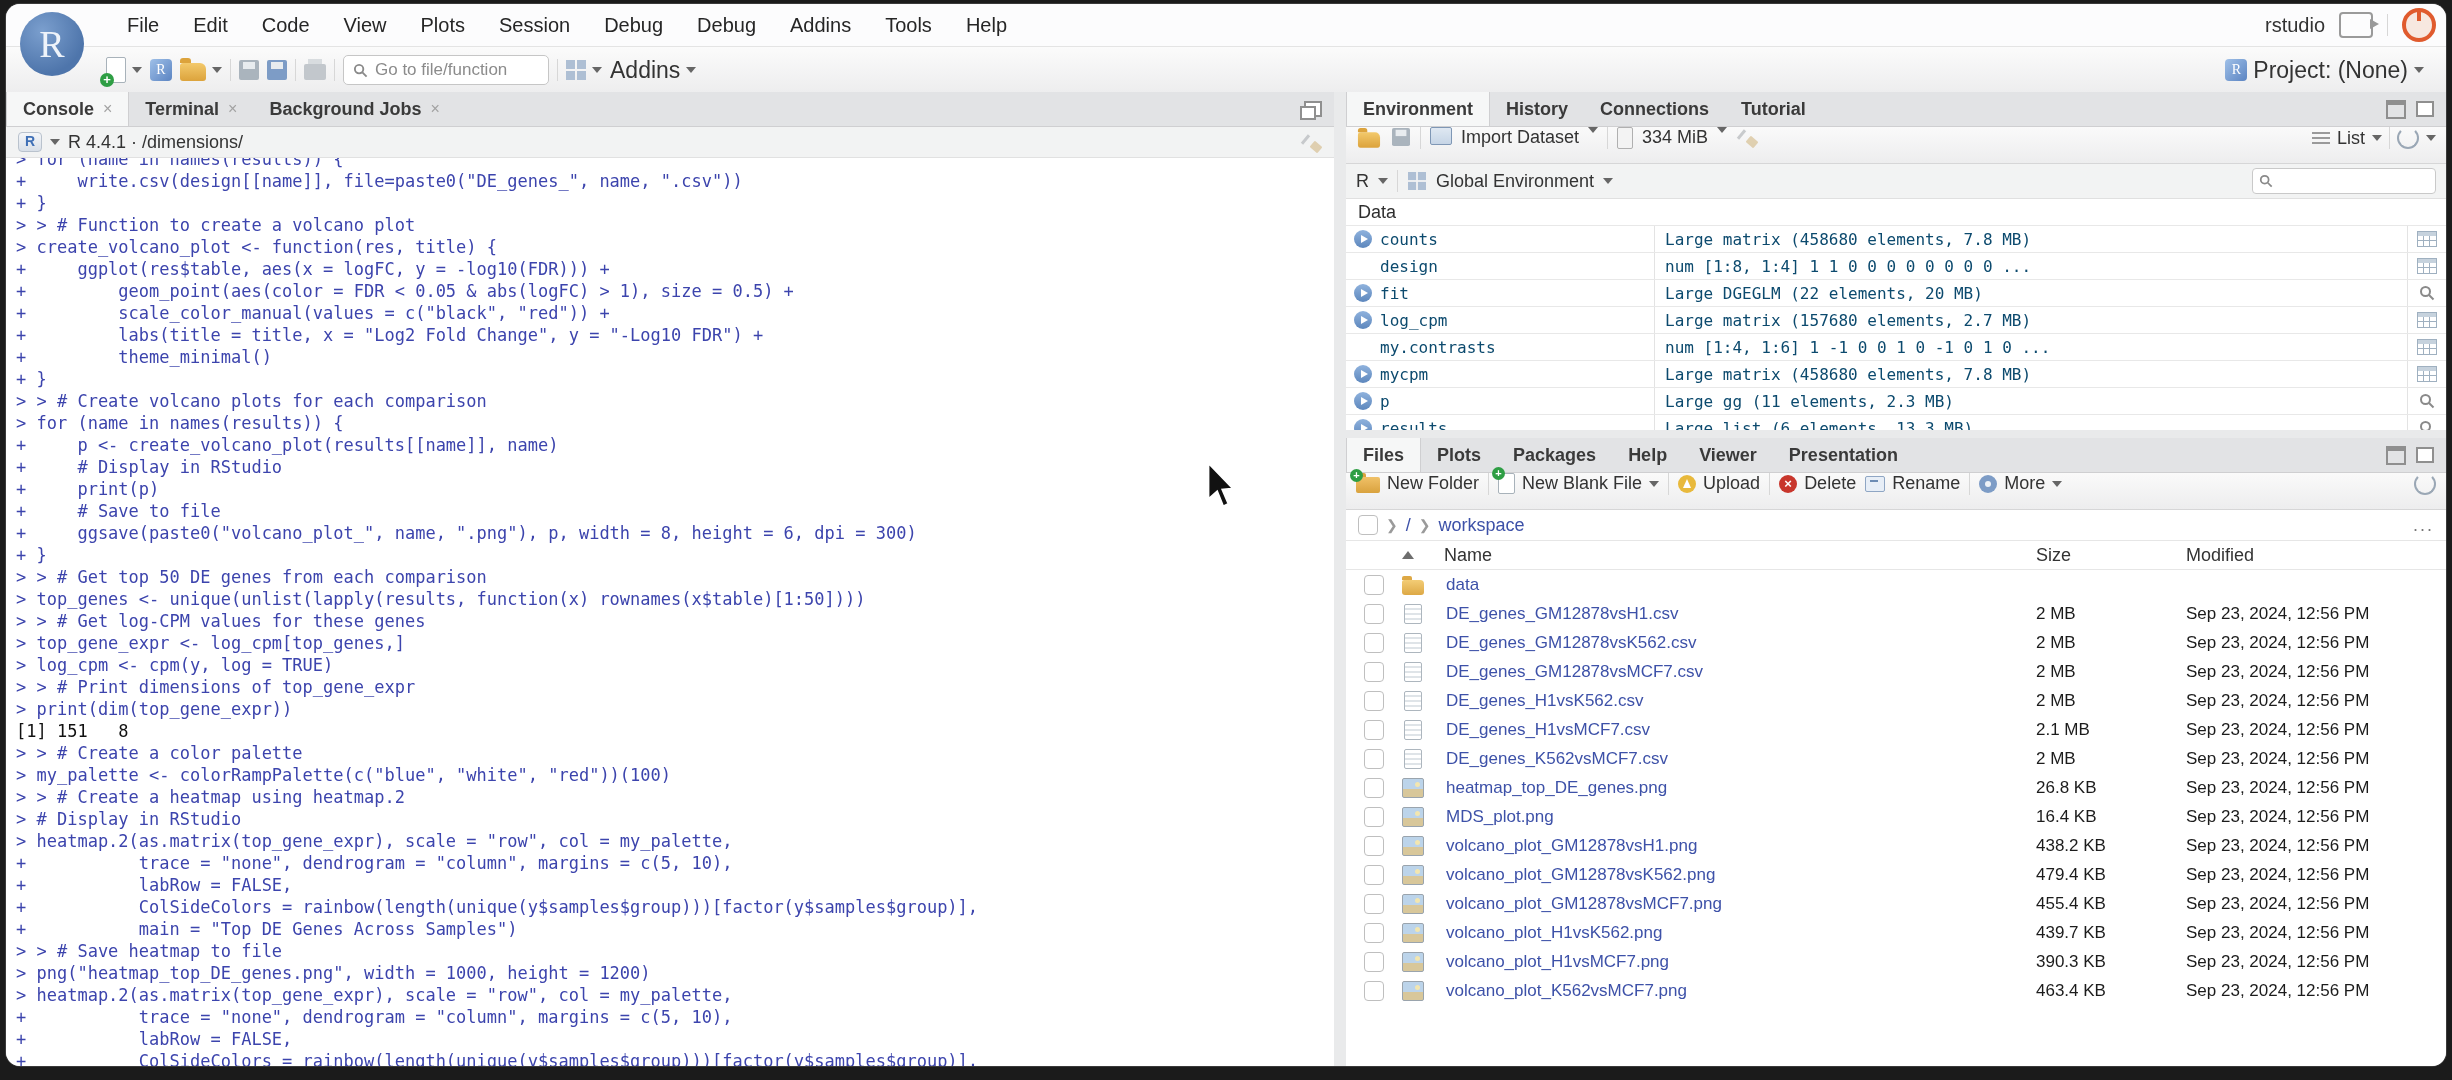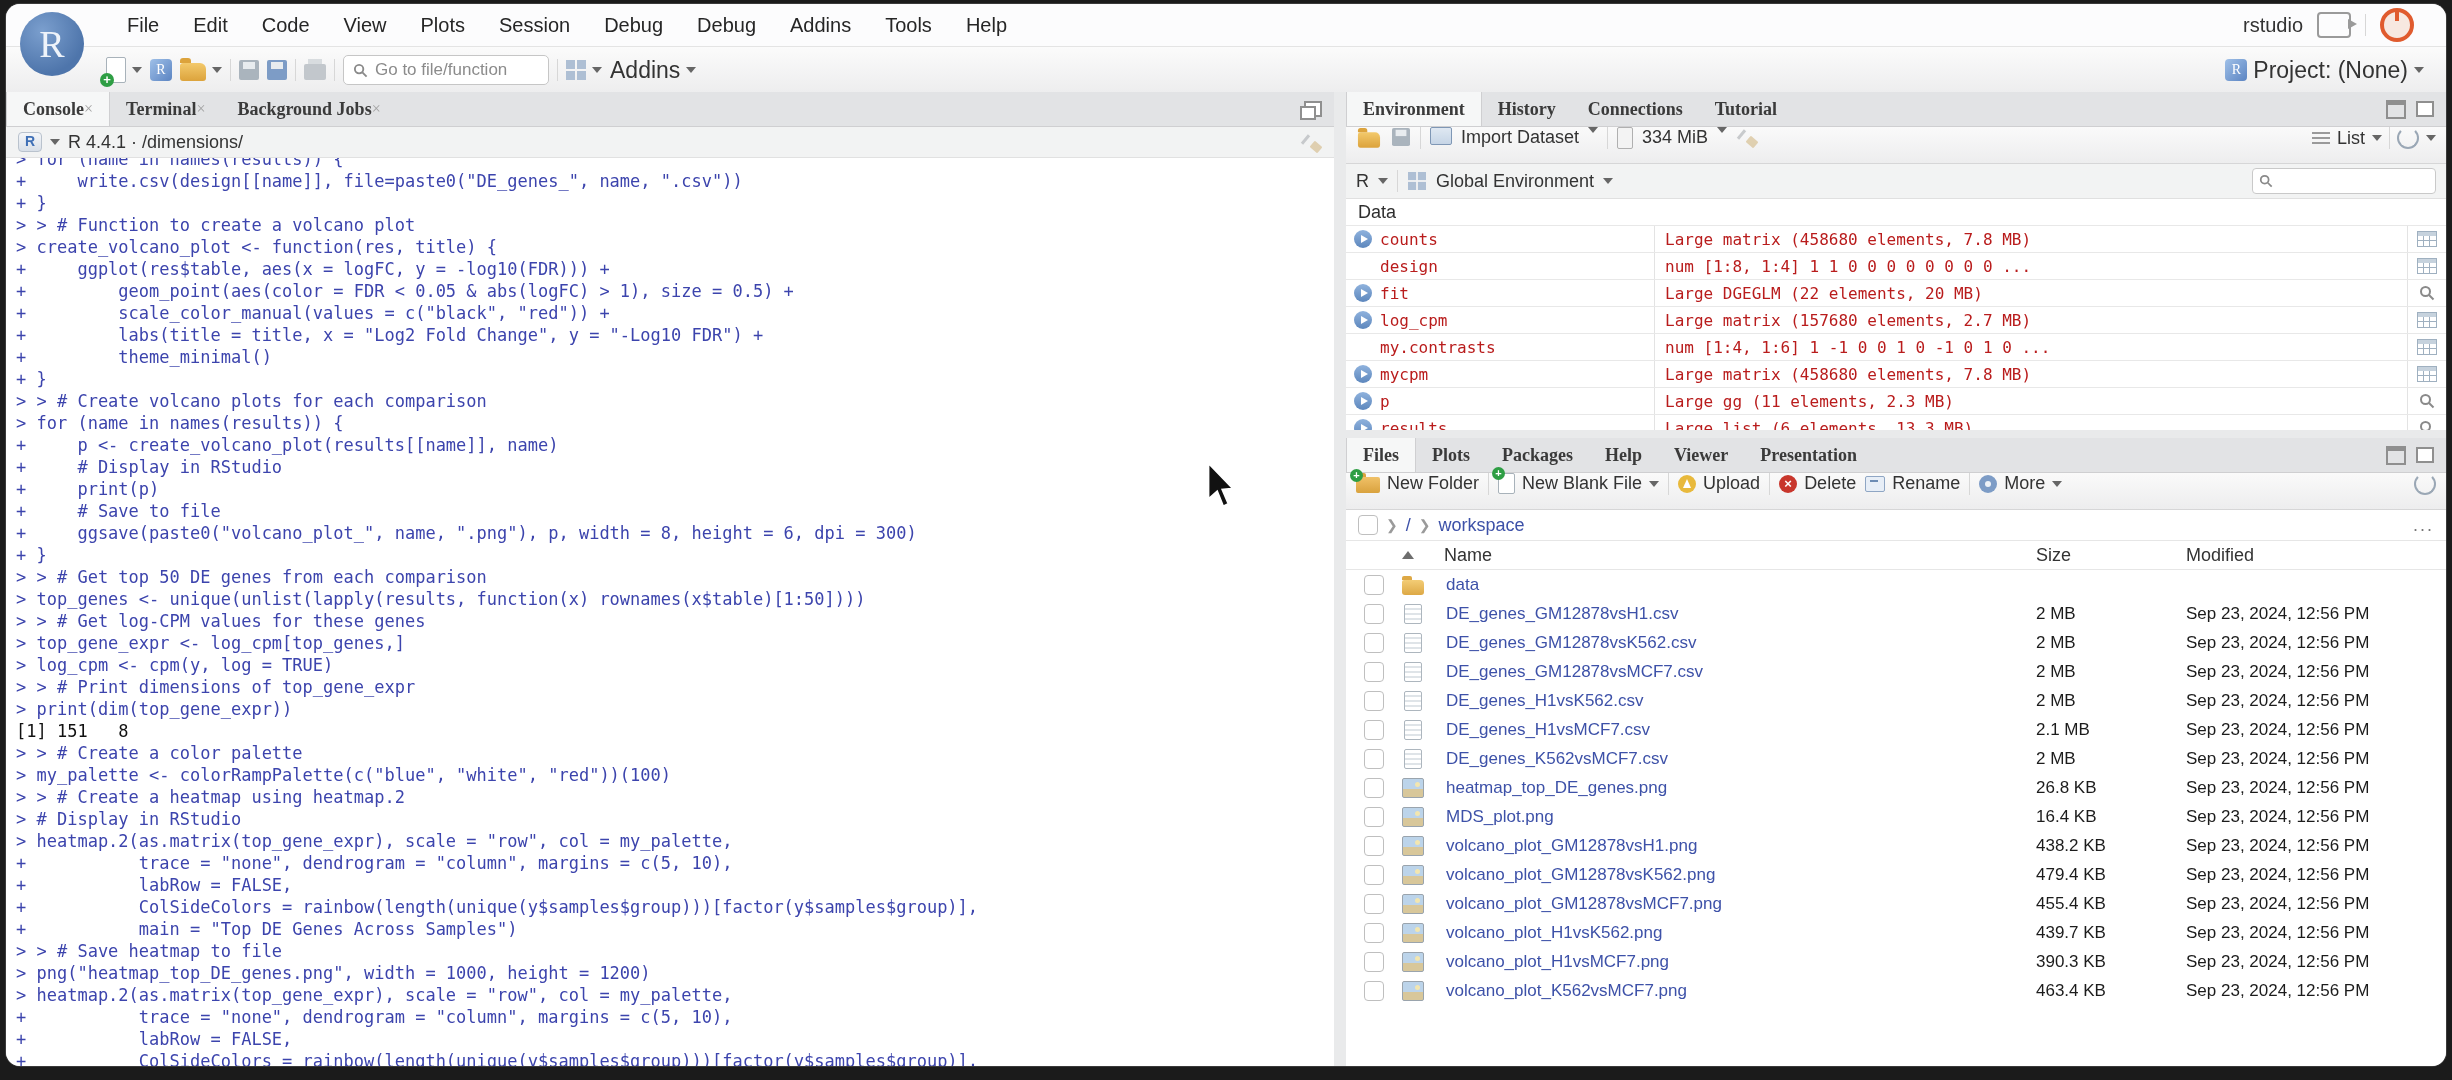--- a/index.html
+++ b/index.html
@@ -5,21 +5,21 @@
   html,body{margin:0;padding:0;}
   body{width:2452px;height:1080px;overflow:hidden;background:#1b1b1b;font-family:"Liberation Sans",sans-serif;position:relative;}
   .window{position:absolute;left:6px;top:4px;width:2440px;height:1062px;background:#e9eaeb;border-radius:14px;overflow:hidden;box-shadow:0 0 0 1px #3a3a3a;}
 
   
   .menubar{height:42px;background:#fcfcfd;border-bottom:1px solid #e4e4e4;display:flex;align-items:center;padding-left:104px;position:relative;}
   .logo{position:absolute;left:14px;top:8px;width:64px;height:64px;border-radius:50%;
         background:radial-gradient(circle at 35% 30%,#7b9fce,#4e75ab 70%);z-index:9;display:flex;align-items:center;justify-content:center;
         color:#eef3fa;font-family:"Liberation Serif",serif;font-size:38px;}
   .menu-item{font-size:20px;color:#262626;padding:0 17px;cursor:default;}
-  .menubar-right{margin-left:auto;display:flex;align-items:center;gap:14px;padding-right:32px;font-size:20px;color:#333;}
+  .menubar-right{margin-left:auto;display:flex;align-items:center;gap:14px;padding-right:10px;font-size:20px;color:#333;}
   .vsep{width:1px;height:22px;background:#d7d7d7;}
   .ic-signout{width:30px;height:22px;border:2px solid #9a9a9a;border-radius:4px;position:relative;}
   .ic-signout:after{content:"";position:absolute;right:-8px;top:5px;width:0;height:0;border-left:9px solid #9a9a9a;border-top:5px solid transparent;border-bottom:5px solid transparent;}
   .ic-power{width:26px;height:26px;border-radius:50%;border:4px solid #e05b2e;position:relative;background:#f7e8e0;}
   .ic-power:after{content:"";position:absolute;left:50%;top:-3px;width:4px;height:12px;margin-left:-2px;background:#e05b2e;}
 
   .toolbar{height:46px;background:linear-gradient(#fbfbfb,#ededee);border-bottom:1px solid #d8d8d9;display:flex;align-items:center;padding-left:100px;gap:8px;}
   .tb-group{display:flex;align-items:center;gap:6px;}
   .caret{width:0;height:0;border-left:5px solid transparent;border-right:5px solid transparent;border-top:6px solid #666;display:inline-block;}
   .ic-doc{width:18px;height:24px;background:#fff;border:1px solid #a8b2ba;border-radius:2px;position:relative;}
@@ -45,21 +45,21 @@
   .main{position:absolute;top:88px;left:0;right:0;bottom:0;display:flex;}
   .console-pane{width:1328px;background:#fff;display:flex;flex-direction:column;}
   .gutter-v{width:12px;background:#e9eaeb;}
   .right-col{flex:1;display:flex;flex-direction:column;}
   .env-pane{height:338px;background:#fff;display:flex;flex-direction:column;}
   .gutter-h{height:8px;background:#e9eaeb;}
   .files-pane{flex:1;background:#fff;display:flex;flex-direction:column;overflow:hidden;}
 
   
   .tabs{height:34px;background:#e2e3e5;border-bottom:1px solid #cfcfd1;display:flex;align-items:stretch;position:relative;}
-  .tab{display:flex;align-items:center;padding:0 16px;font-size:18px;font-weight:bold;color:#3a3a3a;font-family:Liberation Serif, serif;}
+  .tab{display:flex;align-items:center;gap:9px;padding:0 16px;font-size:18px;font-weight:bold;color:#3a3a3a;}
   .tab[data-active="true"]{background:#f6f7f7;border-right:1px solid #cfcfd1;border-left:1px solid #cfcfd1;}
   .tab .tab-x{color:#a2a2a2;font-size:16px;font-weight:normal;}
   .pane-btns{margin-left:auto;display:flex;align-items:center;gap:10px;padding-right:12px;}
   .ic-min{width:16px;height:12px;border:2px solid #8f8f8f;border-top-width:5px;}
   .ic-max{width:14px;height:12px;border:2px solid #8f8f8f;position:relative;background:#fff;}
   .ic-max.dbl:before{content:"";position:absolute;left:-6px;top:3px;width:12px;height:10px;border:2px solid #8f8f8f;background:#fff;}
 
   
   .console-sub{height:30px;background:#f2f3f3;border-bottom:1px solid #e1e1e1;display:flex;align-items:center;gap:8px;padding:0 12px;font-size:18px;color:#333;}
   .rbadge{width:22px;height:18px;border-radius:4px;background:linear-gradient(#f4f6f9,#d8dfe8);border:1px solid #b9c2cd;color:#3e6fb6;font-size:14px;font-weight:bold;text-align:center;line-height:17px;}
@@ -78,21 +78,21 @@
   .ic-search{stroke:#8a8a8a;fill:none;stroke-width:2;}
   .ic-import{width:20px;height:16px;border:1px solid #7f97b5;background:linear-gradient(#dfe8f2,#c6d5e6);border-radius:2px;}
   .ic-mem{width:14px;height:20px;border:1px solid #b0b0b0;background:#f3f3f3;border-radius:2px;}
   .ic-list{width:18px;height:14px;background:
       linear-gradient(#9a9a9a,#9a9a9a) 0 1px/18px 2px no-repeat,
       linear-gradient(#9a9a9a,#9a9a9a) 0 6px/18px 2px no-repeat,
       linear-gradient(#9a9a9a,#9a9a9a) 0 11px/18px 2px no-repeat;}
   .ic-refresh{width:18px;height:18px;border:2px solid #9aa7b5;border-radius:50%;border-top-color:transparent;position:relative;}
   .env-data-label{height:26px;display:flex;align-items:center;padding:0 12px;font-size:18px;color:#2e2e2e;}
   .env-list{flex:1;overflow:hidden;}
-  .env-row{height:26px;display:flex;border-top:1px solid #e8e8e8;font-family:"DejaVu Sans Mono",monospace;font-size:16px;color:#b91c1c;}
+  .env-row{height:26px;display:flex;border-top:1px solid #e8e8e8;font-family:"DejaVu Sans Mono",monospace;font-size:16px;color:#0c4a6e;}
   .env-left{width:300px;display:flex;align-items:center;gap:8px;padding-left:8px;}
   .env-arrow{width:18px;height:18px;border-radius:50%;background:linear-gradient(#8fb2dd,#5d87bd);position:relative;flex:none;}
   .env-arrow:after{content:"";position:absolute;left:7px;top:5px;width:0;height:0;border-left:7px solid #fff;border-top:4px solid transparent;border-bottom:4px solid transparent;}
   .env-row[data-arrow="false"] .env-arrow{visibility:hidden;}
   .env-value{flex:1;border-left:1px solid #e3e3e3;padding-left:10px;height:100%;display:flex;align-items:center;}
   .env-action{width:38px;height:100%;border-left:1px solid #e3e3e3;display:flex;align-items:center;justify-content:center;}
   .env-action .ic-gridsm,.env-action .svg-search{display:none;}
   .env-action[data-icon="grid"] .ic-gridsm{display:block;}
   .env-action[data-icon="search"] .svg-search{display:block;}
   .ic-gridsm{width:18px;height:14px;border:1px solid #9fb0c0;background:

